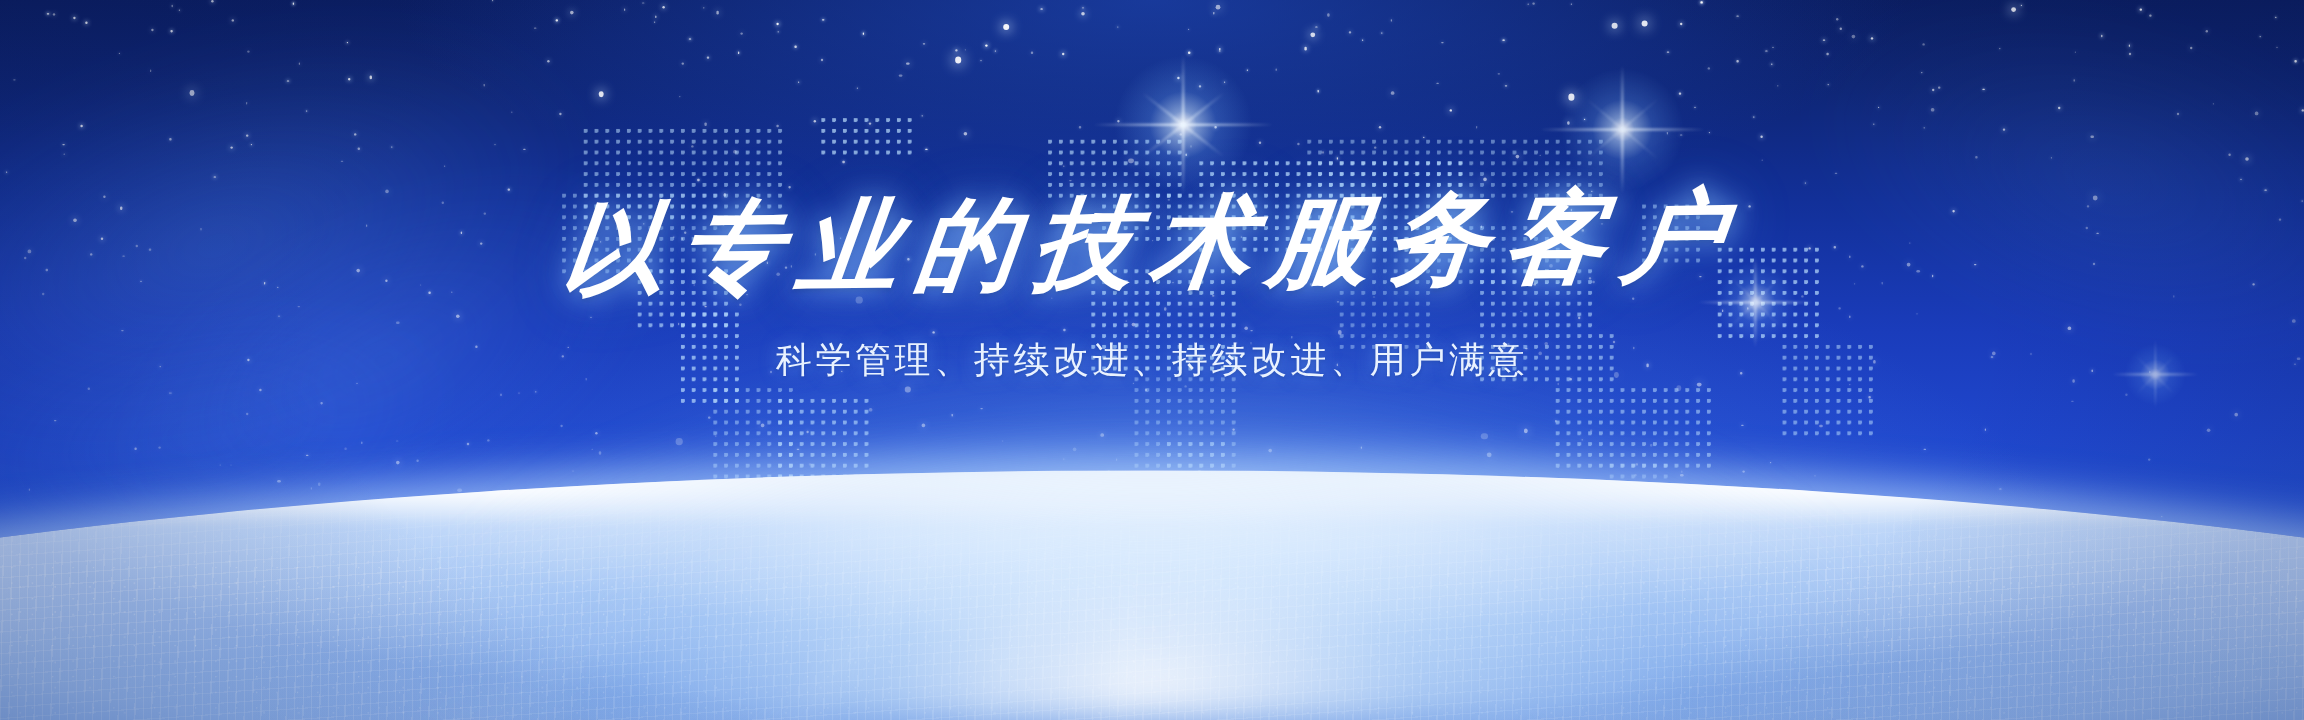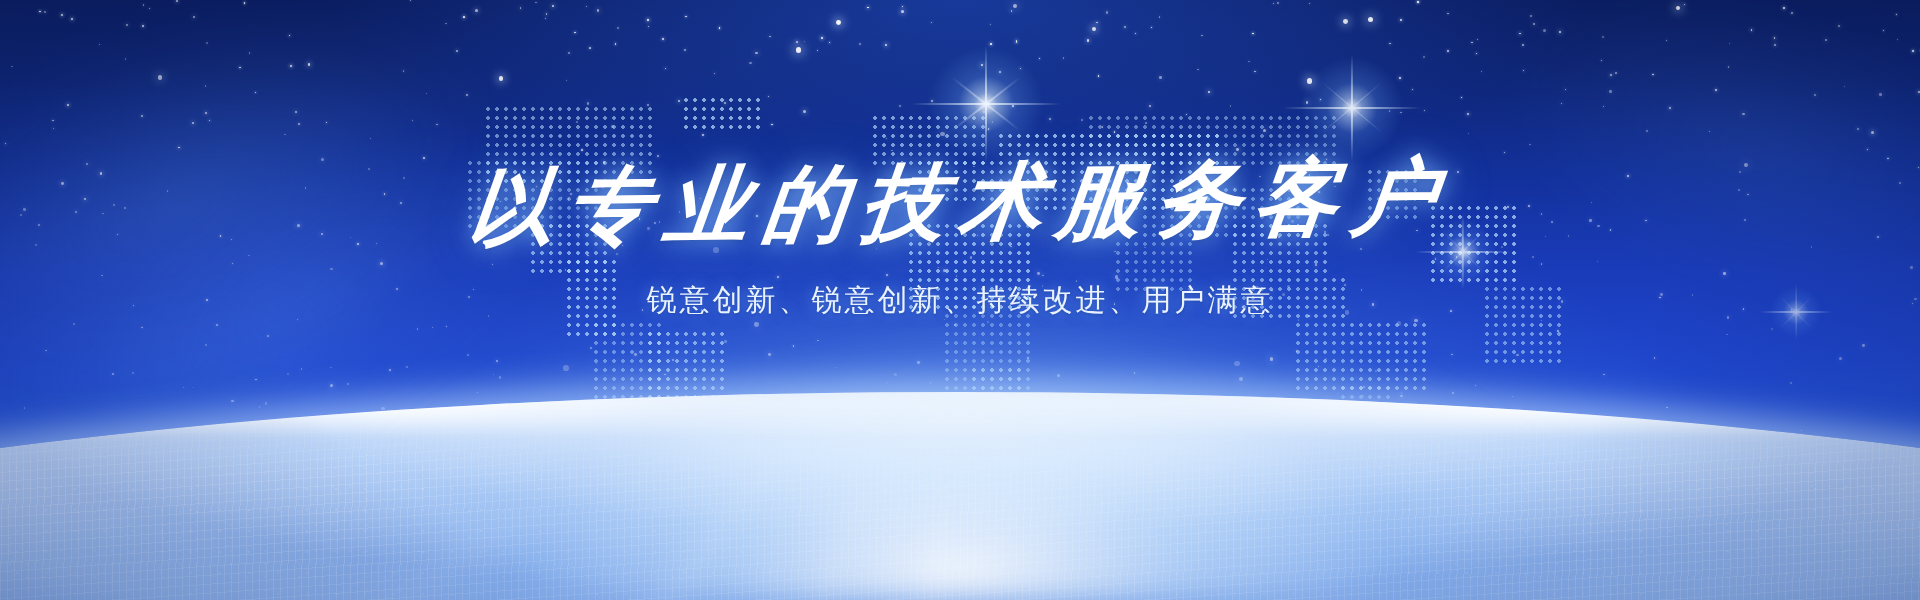--- a/index.html
+++ b/index.html
@@ -746,16 +746,16 @@
     <div class="radial-streaks"></div>
     <div class="grid"></div>
     <div class="speck"></div>
   </div>
   <div class="core-glow"></div>
 
   <div class="vignette"></div>
 
   <div class="content">
     <div class="headline">以专业的技术服务客户</div>
-    <div class="subtitle">锐意创新、锐意创新、持续改进、用户满意</div>
+    <div class="subtitle">科学管理、持续改进、持续改进、用户满意</div>
   </div>
 
 </div>
 
 </body></html>

